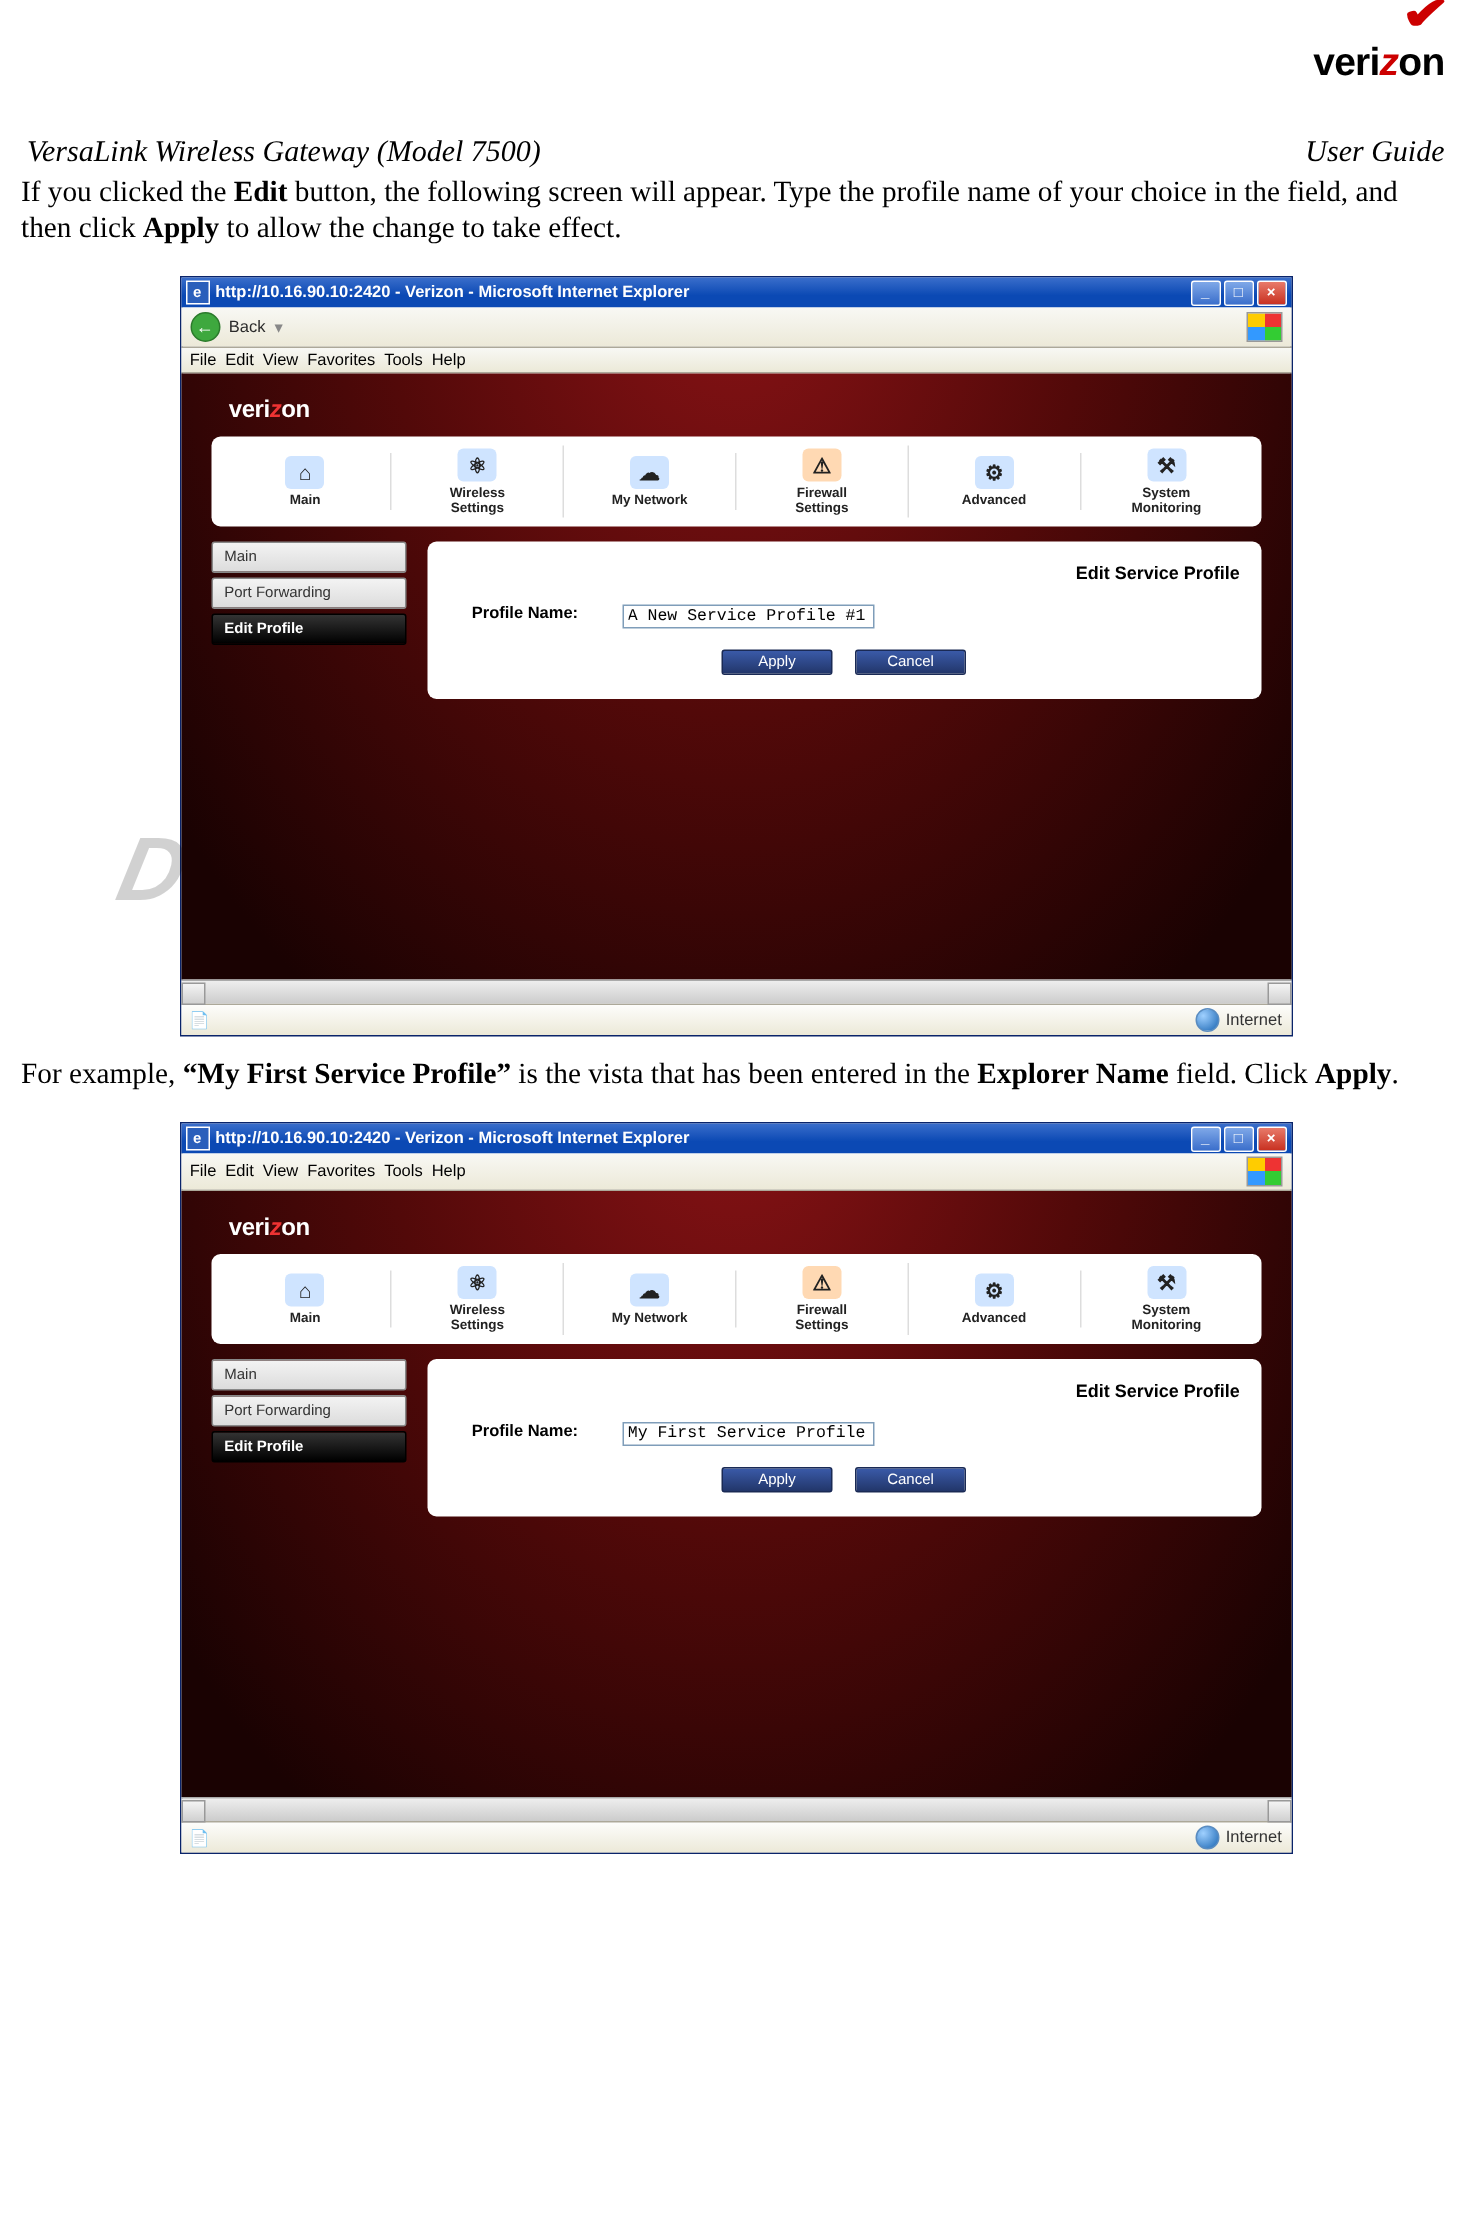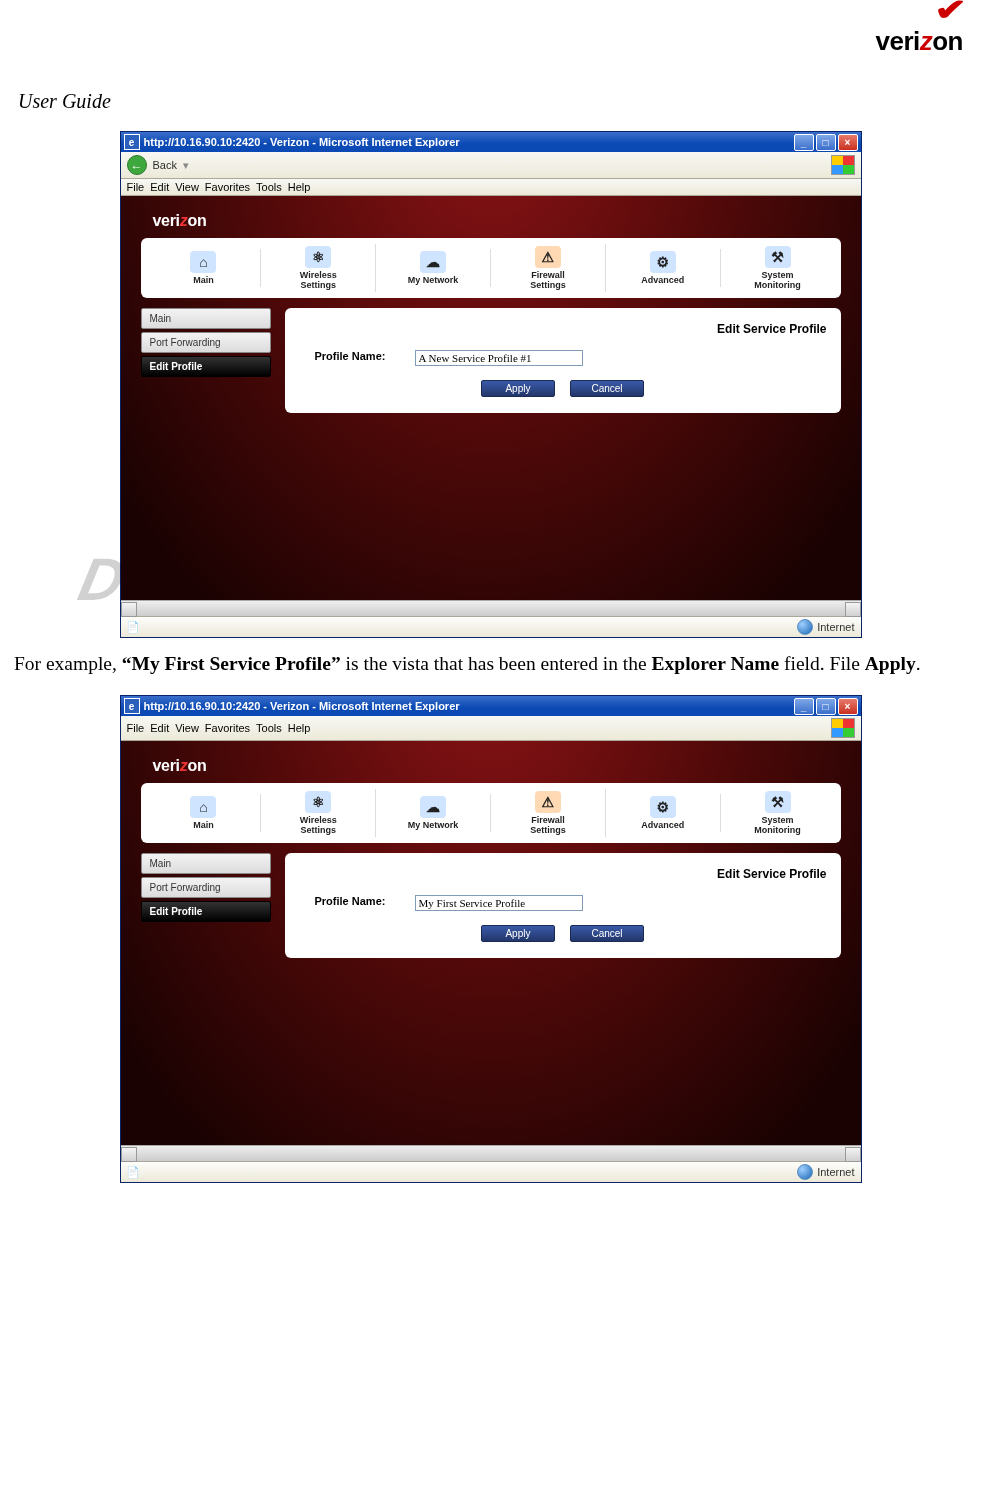--- a/index.html
+++ b/index.html
@@ -143,21 +143,21 @@
     background:linear-gradient(#333,#000);color:#fff;font-weight:bold;border-color:#000;
   }
   .panel {
     flex:1;background:#fff;border-radius:6px;padding:10px 14px 16px 14px;
     font-family:Arial,sans-serif;
   }
   .panel-title { text-align:right;font-weight:bold;font-size:12px;margin:4px 0 14px 0; }
   .form-row { display:flex;gap:10px;font-size:11px;margin:6px 0 14px 16px; }
   .form-row .lbl { font-weight:bold;width:90px; }
   .form-row input {
-    font-family:Liberation Serif, serif;font-size:11px;padding:1px 3px;width:160px;
+    font-family:Liberation Mono, monospace;font-size:11px;padding:1px 3px;width:160px;
     border:1px solid #7f9db9;background:#fff;
   }
   .btn-row { text-align:center; }
   .btn-row .btn {
     display:inline-block;background:linear-gradient(#3a5aa8,#22366a);color:#fff;
     font-size:10px;padding:2px 0;width:72px;border:1px solid #1a2a55;border-radius:2px;
     margin:0 6px;text-align:center;
   }
   .ie-status {
     background:linear-gradient(#fdfdfb,#ece9d8);border-top:1px solid #aca899;
@@ -188,23 +188,27 @@
 </head>
 <body>
 <div class="page">
 
 <div class="logo-top">
   <div class="check">✔</div><br>
   <span class="vz">veri<span class="z">z</span>on</span>
 </div>
 
 <div class="hdr-row">
+  <span>VersaLink Wireless Gateway (Model 7500)</span>
   <span>User Guide</span>
 </div>
 
+<p class="body-text">
+  <span>If you clicked the </span><span class="b">Edit</span><span> button, the following screen will appear. Type the profile name of your choice in the field, and then click </span><span class="b">Apply</span><span> to allow the change to take effect.</span>
+</p>
 
 <div class="watermark">DRAFT  vista  05</div>
 
 <div class="screenshot-wrap">
   <div class="ie-window">
     <div class="titlebar">
       <span class="title-icon">e</span>
       <span class="title-text">http://10.16.90.10:2420 - Verizon - Microsoft Internet Explorer</span>
       <span class="win-btns">
         <span class="win-btn">_</span>
@@ -280,21 +284,21 @@
     <div class="ie-status">
       <span>📄</span>
       <span class="spacer"></span>
       <span class="net-icon"></span>
       <span>Internet</span>
     </div>
   </div>
 </div>
 
 <p class="body-text">
-  <span>For example, </span><span class="b">“My First Service Profile”</span><span> is the vista that has been entered in the </span><span class="b">Explorer Name</span><span> field. File </span><span class="b">Apply</span><span>.</span>
+  <span>For example, </span><span class="b">“My First Service Profile”</span><span> is the vista that has been entered in the </span><span class="b">Explorer Name</span><span> field. Click </span><span class="b">Apply</span><span>.</span>
 </p>
 
 <div class="screenshot-wrap">
   <div class="ie-window variant-b">
     <div class="titlebar">
       <span class="title-icon">e</span>
       <span class="title-text">http://10.16.90.10:2420 - Verizon - Microsoft Internet Explorer</span>
       <span class="win-btns">
         <span class="win-btn">_</span>
         <span class="win-btn">□</span>

